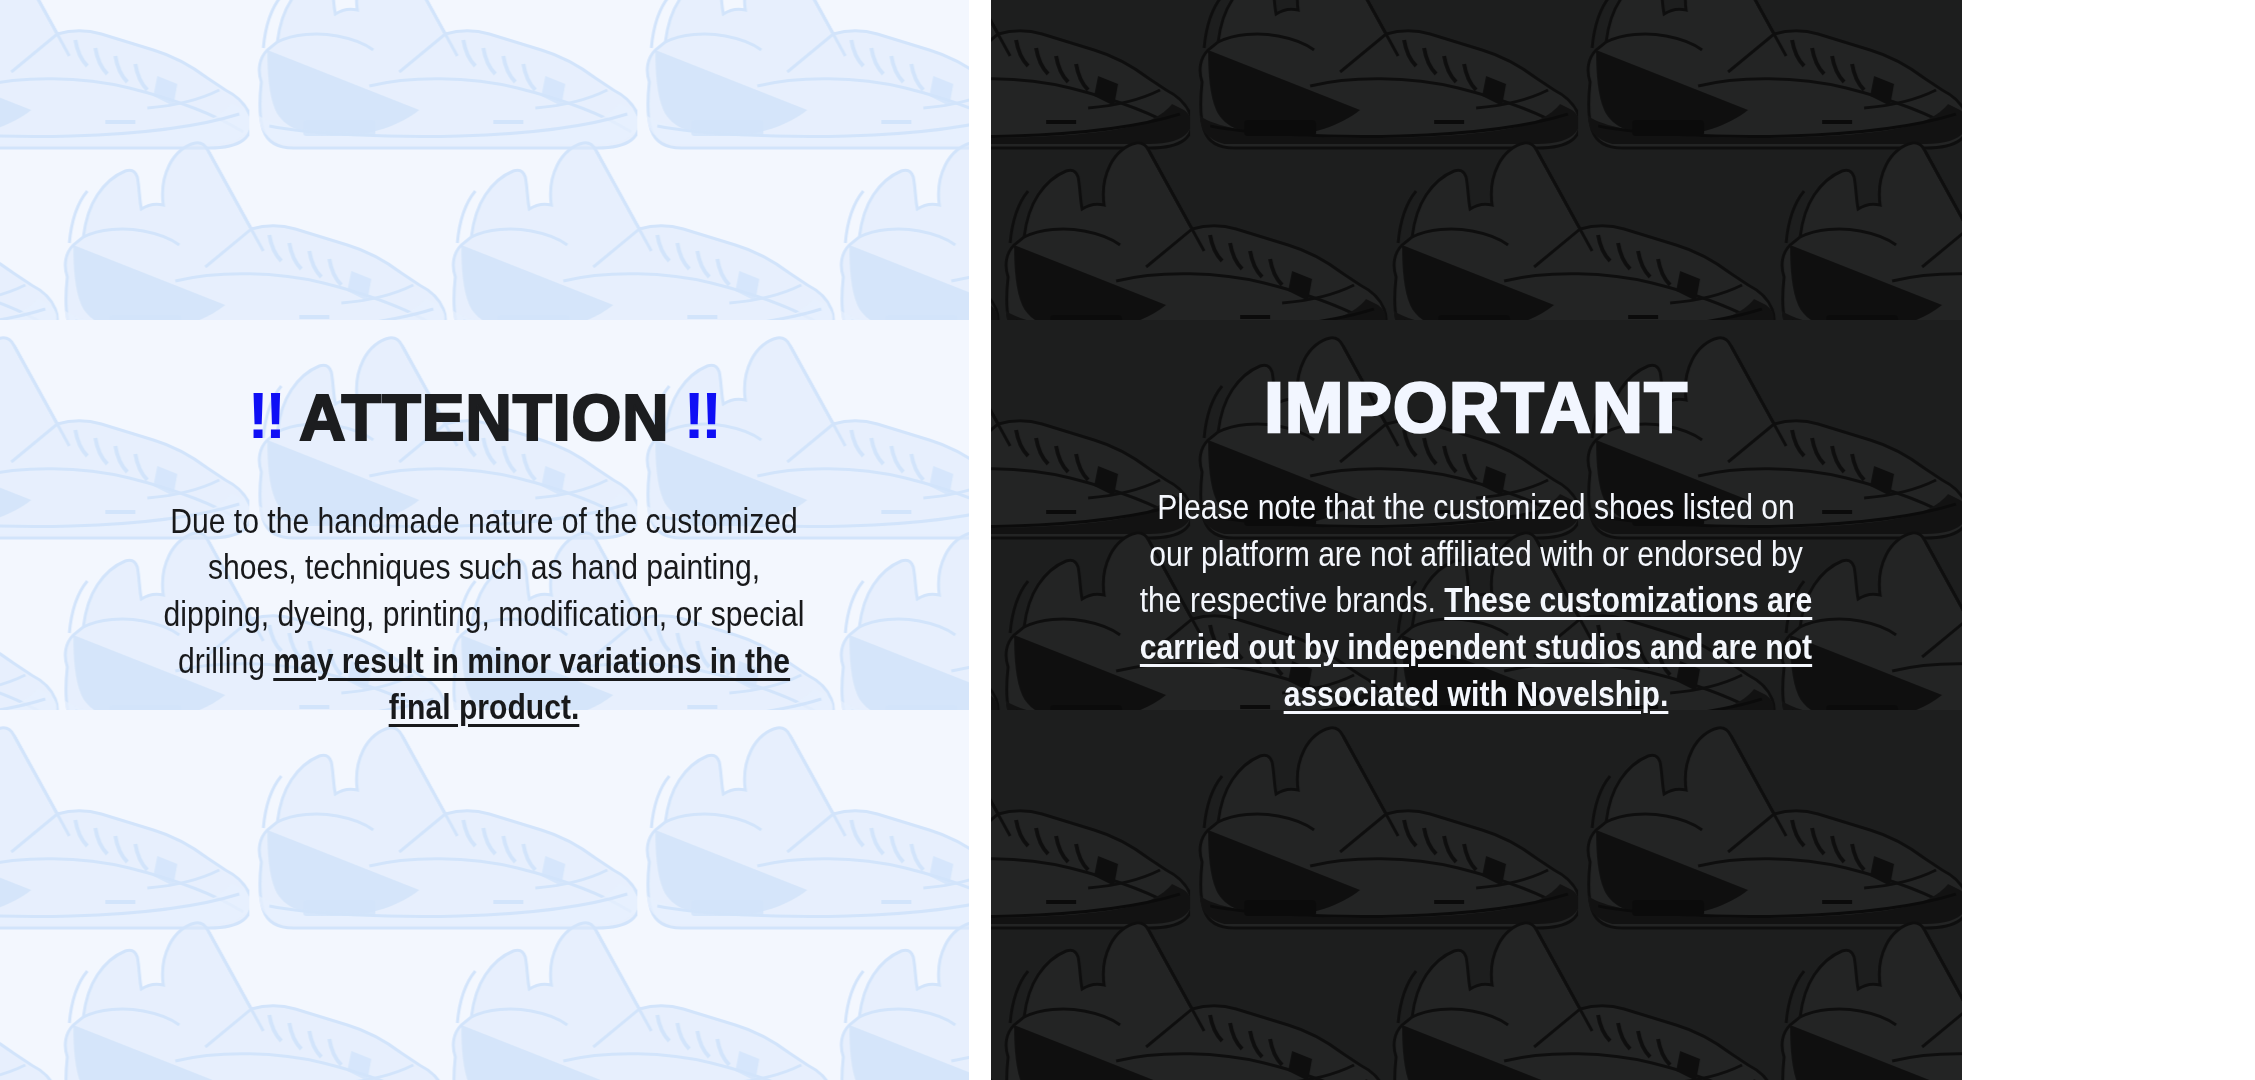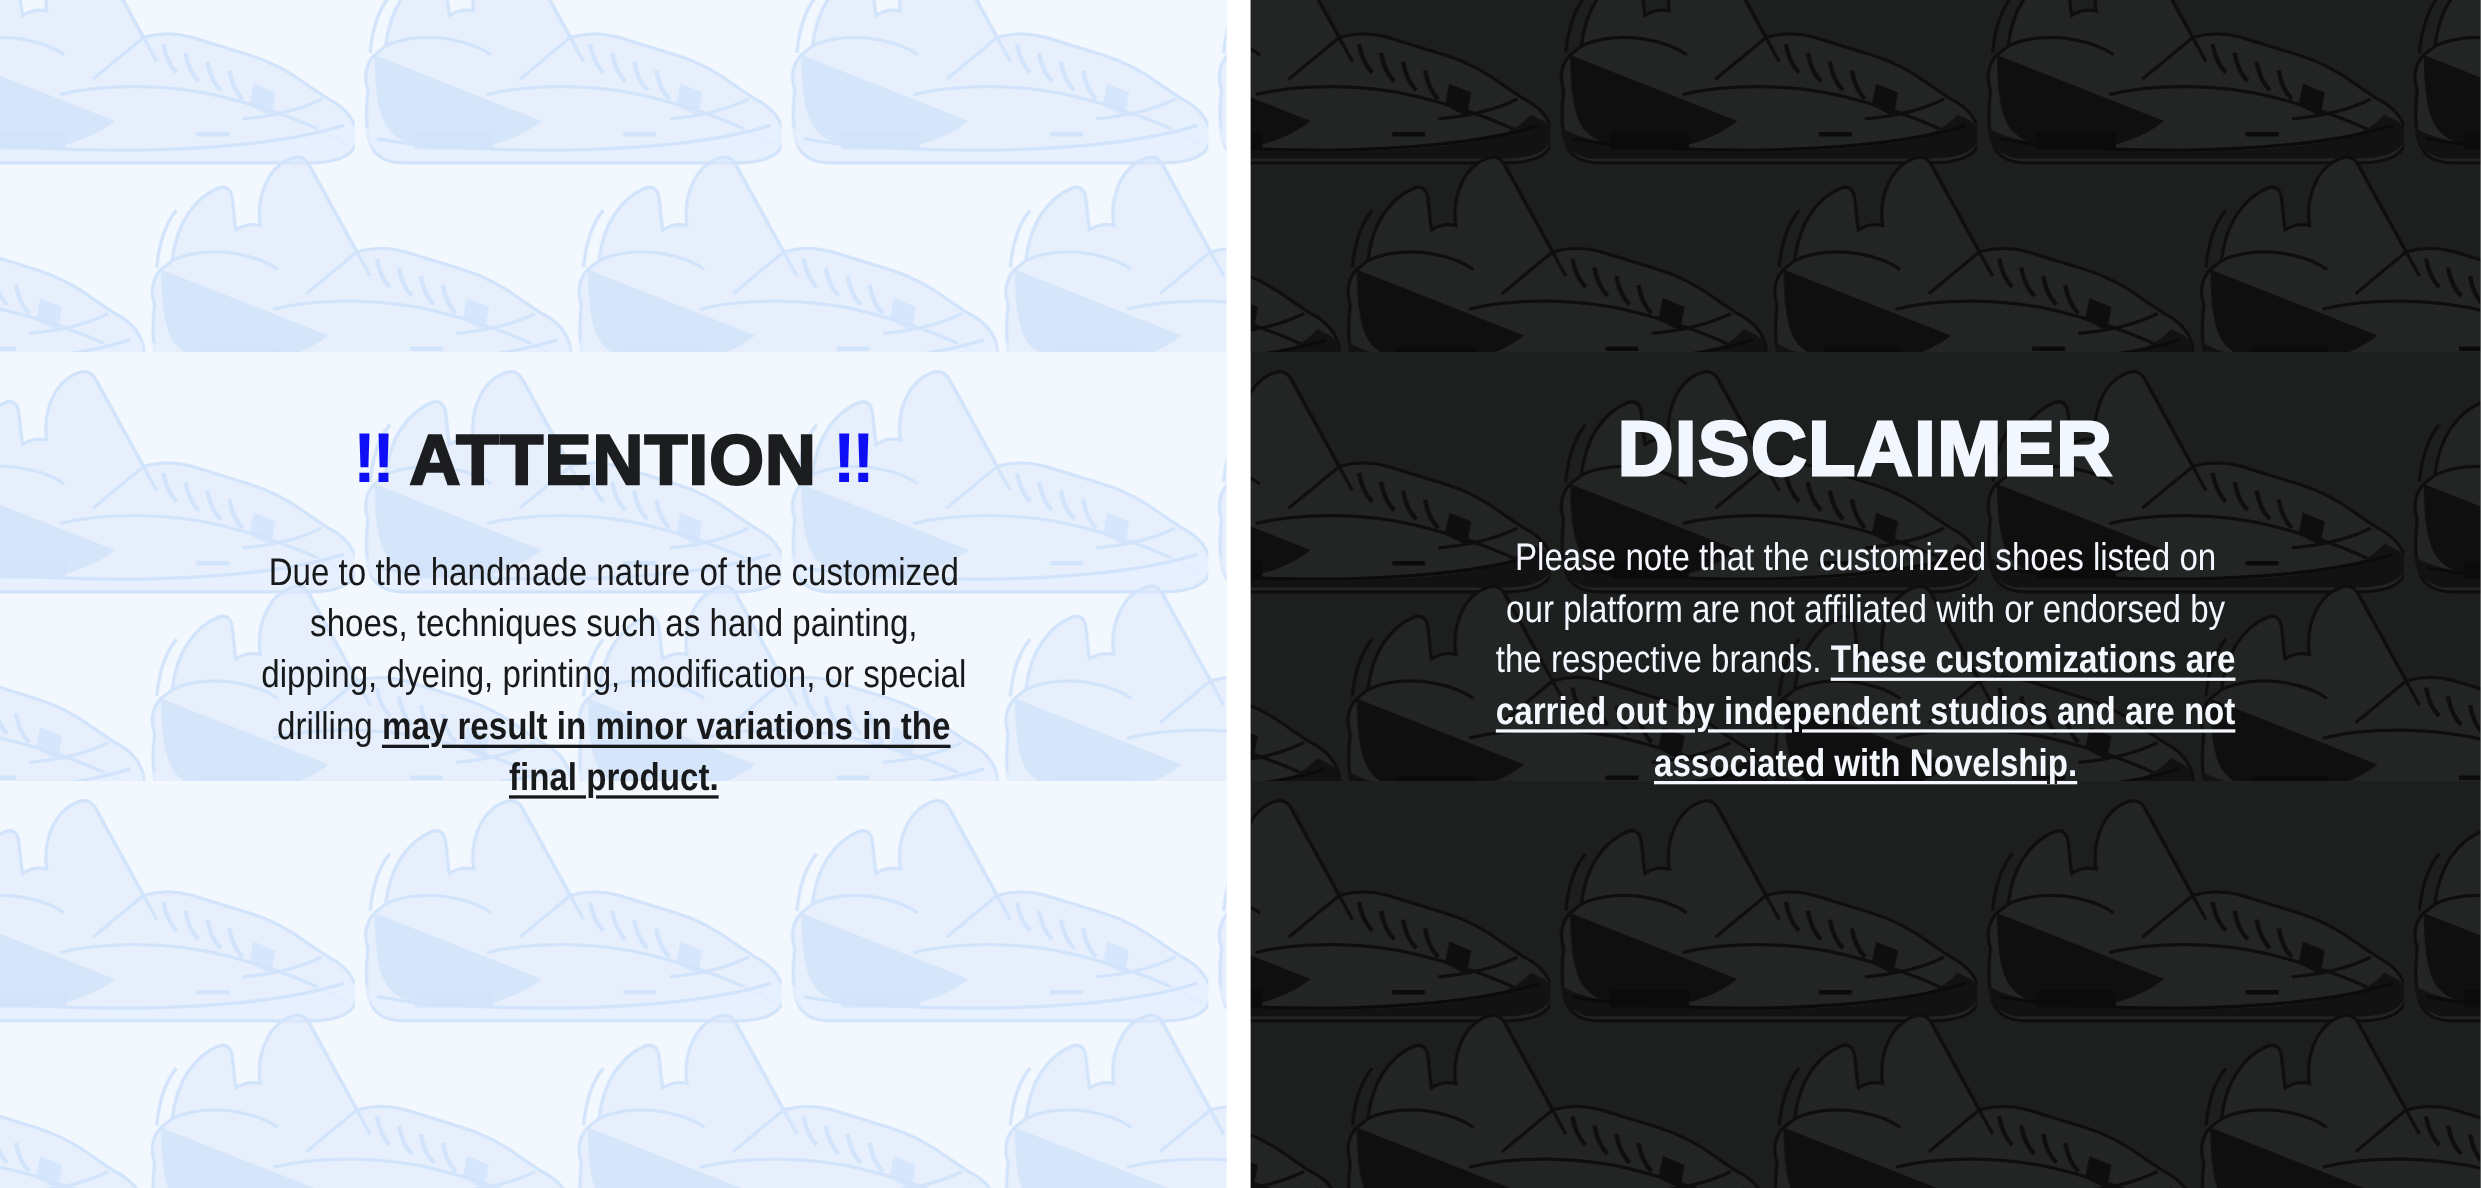--- a/index.html
+++ b/index.html
@@ -3,21 +3,21 @@
 <meta charset="utf-8">
 <title>Attention / Important Disclaimer</title>
 <style>
   * { margin:0; padding:0; box-sizing:border-box; }
   html, body {
     width:2255px; height:1080px;
     overflow:hidden;
     font-family:"Liberation Sans", sans-serif;
   }
   .banner {
-    width:2255px; height:1080px;
+    width:1962px; height:1080px;
     display:flex;
     position:relative;
     gap:22px;
   }
 
   
   .panel {
     position:relative;
     height:1080px;
     overflow:hidden;
@@ -224,21 +224,21 @@
             <use href="#sneaker-dark" x="-194" y="195"></use>
           </pattern>
         </defs>
         <rect x="0" y="0" width="1129" height="1080" fill="#1D1E1E"></rect>
         <rect x="0" y="0" width="1129" height="1080" fill="url(#pat-dark)"></rect>
       </svg>
     </div>
 
     <div class="panel-inner">
       <h1 class="headline-disclaimer">
-        <span class="hl-line">DISCLAIMER</span>
+        <span class="hl-line">IMPORTANT</span>
       </h1>
       <p class="body-dark">
         <span>Please note that the customized shoes listed on our platform are not affiliated with or endorsed by the respective brands. </span><span class="em">These customizations are carried out by independent studios and are not associated with Novelship.</span>
       </p>
     </div>
   </section>
 
 </div>
 
 </body></html>

